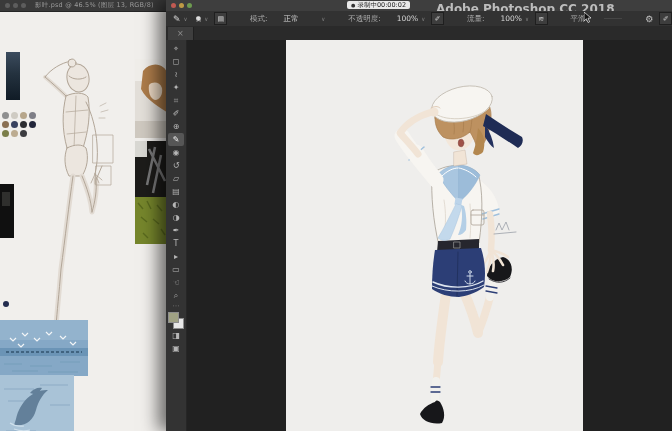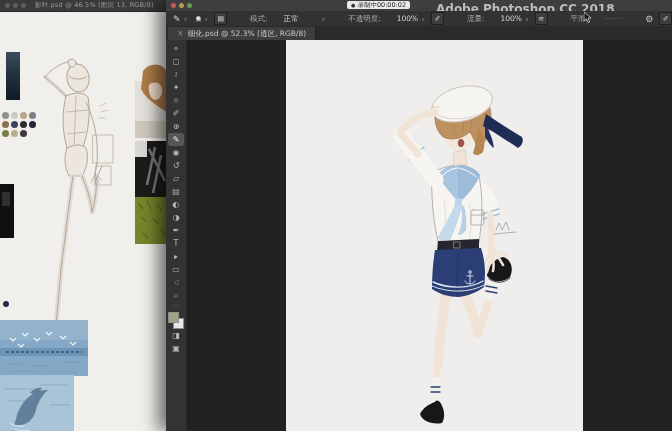--- a/index.html
+++ b/index.html
@@ -217,21 +217,20 @@
     <span class="lbl">平滑:</span>
     <span class="val" style="width:22px;border-bottom:1px solid #454545"></span>
 
     <span class="lbl" style="font-size:9px;color:#c2c2c2">⚙</span>
     <span class="opt-icon">✐</span>
   </div>
 
   <div id="tab-bar">
     <div id="doc-tab">
       <span class="close">×</span>
-      <span>细化.psd @ 52.3% (透区, RGB/8)</span>
     </div>
   </div>
 
   <div id="ps-body">
     <div id="toolbar">
       <div id="tool-list" style="display:flex;flex-direction:column;align-items:center">
 
       <div class="tool">
             <span>⌖</span>
           </div>

